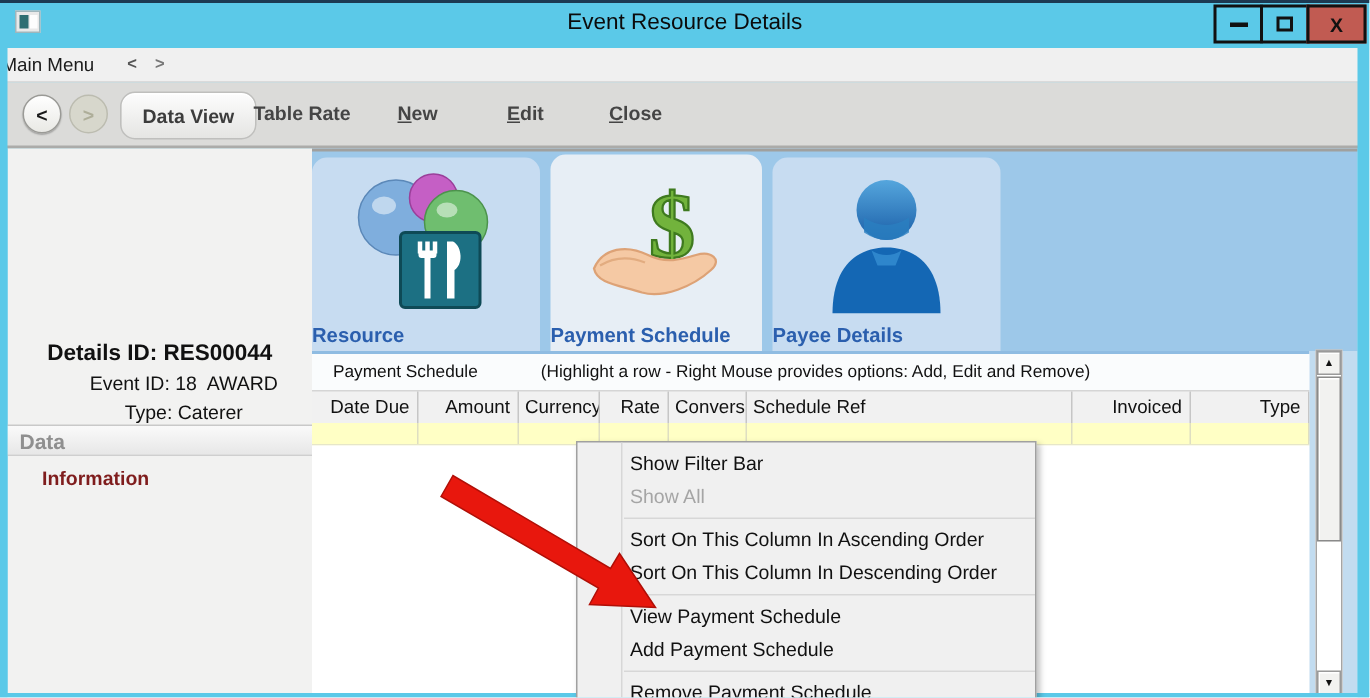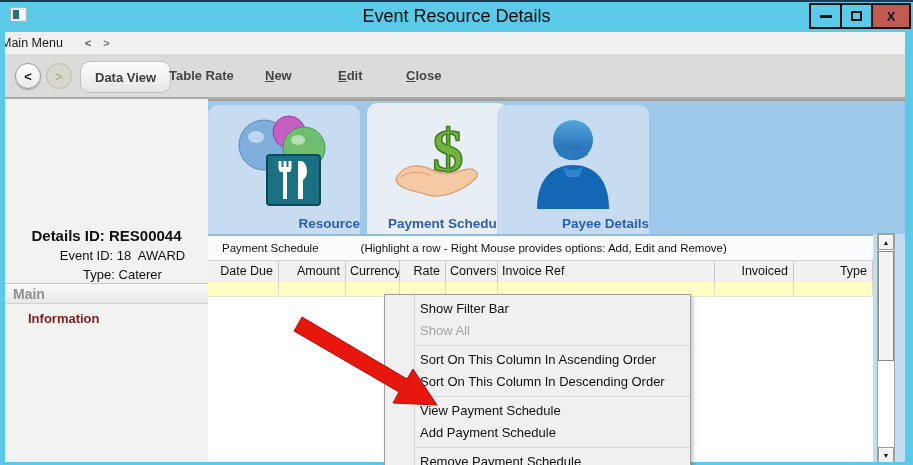--- a/index.html
+++ b/index.html
@@ -6,21 +6,21 @@
   body { width:913px; height:465px; overflow:hidden; font-family:"Liberation Sans", sans-serif; }
   #window {
     position:relative; width:913px; height:465px;
     background:#5BC9E8; border-top:2px solid #1C3A52; overflow:hidden;
   }
   
   .titlebar { position:absolute; left:0; top:0; width:100%; height:30px; background:#5BC9E8; }
   .app-icon { position:absolute; left:10px; top:5px; width:17px; height:15px; background:#E9E9E9; border:1px solid #9FB6BC; }
   .app-icon .half { position:absolute; left:2px; top:2px; width:6px; height:9px; background:#2E6E72; }
   .app-icon .half2 { position:absolute; left:9px; top:2px; width:5px; height:9px; background:#FDFDFD; }
-  .title { position:absolute; left:0; right:0; top:4px; text-align:center; font-size:18px; color:#0B0B0B; }
+  .title { position:absolute; left:0; right:0; top:4px; text-align:center; font-size:15px; color:#0B0B0B; }
   .winbtns { position:absolute; right:2px; top:1px; display:flex; }
   .winbtn { width:33px; height:26px; border:2px solid #111; margin-left:-2px;
             display:flex; align-items:center; justify-content:center; background:#5BC9E8; }
   .winbtn.close { width:40px; background:#C15B52; font-weight:bold; font-size:13px; color:#111; }
   .glyph-min { width:12px; height:3px; background:#111; }
   .glyph-max { width:11px; height:10px; border:2px solid #111; background:transparent; }
   
   .menubar { position:absolute; left:1px; top:30px; width:911px; height:23px; background:#F0F0F0;
              border-bottom:1px solid #DADADA; display:flex; align-items:center; }
   .menubar .mm { font-size:12.5px; color:#1A1A1A; margin-left:0; }
@@ -49,25 +49,25 @@
               background:linear-gradient(#FAFAFA,#E7E7E7); border-top:1px solid #C9C9C9; border-bottom:1px solid #CFCFCF;
               font-size:14px; font-weight:bold; color:#8F8F8F; padding:2px 0 0 8px; }
   .info-link { position:absolute; top:212px; left:23px; font-size:13px; font-weight:bold; color:#7f1d1d; }
   
   .main { position:absolute; left:208px; top:97px; width:697px; height:365px; background:#FFFFFF; }
   .tabstrip { position:absolute; left:0; top:0; width:100%; height:135px; background:#9DC8E9;
               border-top:2px solid #A0A09E; }
   .tab { position:absolute; top:4px; height:131px; background:#C7DCF1; border-radius:10px 10px 0 0; }
   .tab.selected { top:2px; height:133px; background:#E7EEF5; }
   .tab .ticon { position:absolute; top:10px; left:0; right:0; display:flex; justify-content:center; }
-  .tab .tlabel { position:absolute; bottom:5px; left:0; right:0; text-align:right;
+  .tab .tlabel { position:absolute; bottom:5px; left:0; right:0; text-align:left;
                  font-size:13.5px; font-weight:bold; color:#2B5FAE; }
   .tab.t-resource { left:0; width:152px; }
   .tab.t-payment  { left:159px; width:141px; }
-  .tab.t-payee    { left:289px; width:152px; }
+  .tab.t-payee    { left:307px; width:152px; }
   
   .caption-row { position:absolute; left:0; top:135px; width:665px; height:26px; background:#FAFCFD;
                  border-top:2px solid #8FBCE2; display:flex; align-items:center; }
   .caption-row .cap { font-size:11.5px; color:#111; margin-left:14px; }
   .caption-row .hint { font-size:11.5px; color:#111; margin-left:42px; }
   .grid-hdr { position:absolute; left:0; top:161px; width:665px; height:34px; background:#F1F1F1;
               border-top:1px solid #D5D5D5; display:flex; }
   .grid-hdr .cell { border-right:1px solid #C6C6C6; font-size:12.5px; color:#111;
                     padding:3px 5px 0 4px; overflow:hidden; white-space:nowrap; }
   .yellow-row { position:absolute; left:0; top:183px; width:665px; height:15px; background:#FFFFC5;
@@ -149,21 +149,21 @@
     <div class="tb-item" style="left:337px;"><u>E</u><span>dit</span></div>
     <div class="tb-item" style="left:405px;"><u>C</u><span>lose</span></div>
   </div>
 
   <div class="sidebar">
     <div class="res-block">
       <div class="res-id">Details ID: RES00044</div>
       <div class="res-line">Event ID: 18  AWARD</div>
       <div class="res-line">Type: Caterer</div>
     </div>
-    <div class="data-hdr">Main</div>
+    <div class="data-hdr">Data</div>
     <div class="info-link">Information</div>
   </div>
 
   <div class="main">
 
     <div class="tabstrip">
 
       <div class="tab t-resource">
         <div class="ticon">
           <svg width="96" height="92" viewBox="0 0 96 92">
@@ -216,21 +216,21 @@
       <span class="cap">Payment Schedule</span>
       <span class="hint">(Highlight a row - Right Mouse provides options: Add, Edit and Remove)</span>
     </div>
 
     <div class="grid-hdr">
       <div class="cell c1">Date Due</div>
       <div class="cell c2">Amount</div>
       <div class="cell c3">Currency</div>
       <div class="cell c4">Rate</div>
       <div class="cell c5">Conversion</div>
-      <div class="cell c6">Invoice Ref</div>
+      <div class="cell c6">Schedule Ref</div>
       <div class="cell c7">Invoiced</div>
       <div class="cell c8">Type</div>
     </div>
 
     <div class="yellow-row">
       <div class="cell c1"></div>
       <div class="cell c2"></div>
       <div class="cell c3"></div>
       <div class="cell c4"></div>
       <div class="cell c5"></div>

